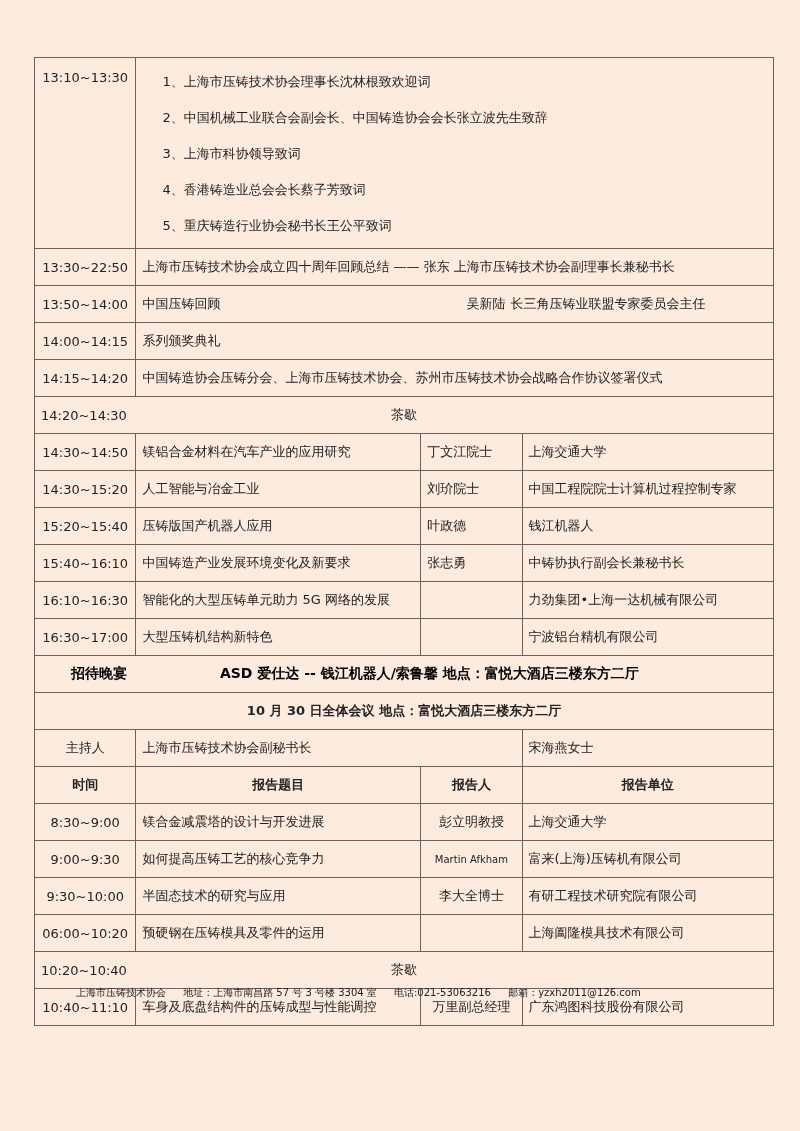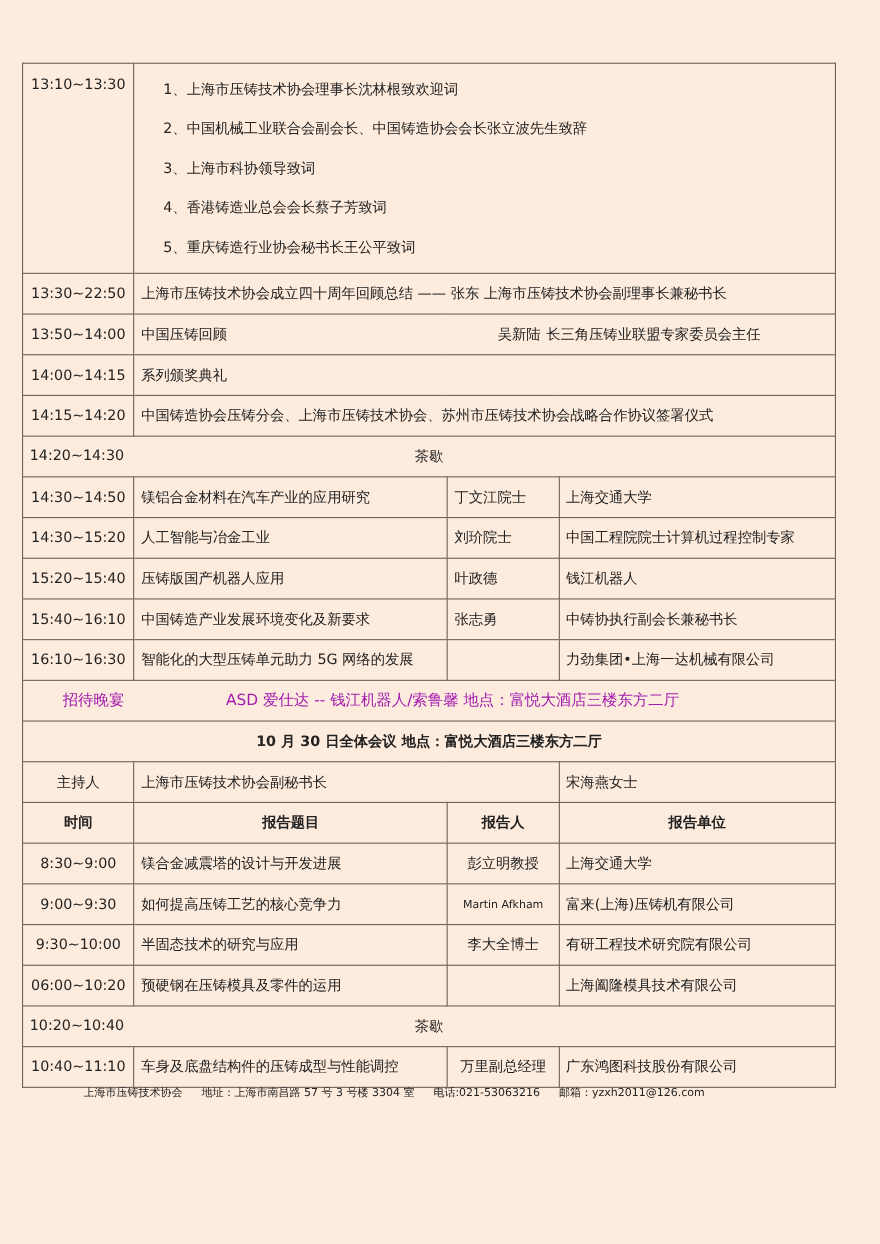--- a/index.html
+++ b/index.html
@@ -2,35 +2,35 @@
 <html><head>
 <meta charset="utf-8">
 <style>
   html, body { margin: 0; padding: 0; }
   body {
     width: 800px; height: 1131px; background: #fdebdd;
     font-family: "DejaVu Sans", "Liberation Sans", sans-serif;
     color: #222; position: relative; overflow: hidden;
   }
   .sched {
-    position: absolute; left: 20px; top: 57px; width: 740px;
+    position: absolute; left: 34px; top: 57px; width: 740px;
     border-collapse: collapse; table-layout: fixed; font-size: 13px;
   }
   .sched td { border: 1px solid #6e625a; padding: 0 6px; height: 36px; vertical-align: middle; white-space: nowrap; overflow: hidden; }
   .c-time { width: 94px; text-align: center; }
   .c-topic { width: 264px; }
   .c-speaker { width: 94px; }
   .c-org { width: 233px; }
   .intro-list { padding: 6px 0 4px 26px !important; }
   .intro-item { height: 36px; line-height: 36px; }
   .center { text-align: center; }
   .break-cell { position: relative; }
   .break-time { position: absolute; left: 6px; top: 50%; transform: translateY(-50%); }
   .break-label { display: block; text-align: center; }
-  .banquet { color: #a21caf; font-weight: normal; font-size: 14px; }
+  .banquet { color: #000000; font-weight: bold; font-size: 14px; }
   .banquet .b1 { display: inline-block; width: 128px; text-align: center; }
   .day-title { font-weight: bold; text-align: center; }
   .hdr td { font-weight: bold; text-align: center; }
   .small { font-size: 10px; }
   .footer {
     position: absolute; top: 986px; left: 76px; font-size: 10px; white-space: nowrap;
   }
   .footer span { margin-right: 14px; }
 </style>
 </head>
@@ -107,20 +107,26 @@
     <td>中国铸造产业发展环境变化及新要求</td>
     <td>张志勇</td>
     <td>中铸协执行副会长兼秘书长</td>
   </tr>
   <tr>
     <td class="center">16:10~16:30</td>
     <td>智能化的大型压铸单元助力 5G 网络的发展</td>
     <td></td>
     <td>力劲集团•上海一达机械有限公司</td>
   </tr>
+  <tr>
+    <td class="center">16:30~17:00</td>
+    <td>大型压铸机结构新特色</td>
+    <td></td>
+    <td>宁波铝台精机有限公司</td>
+  </tr>
 
   <tr>
     <td colspan="4" class="banquet" style="padding:0;">
       <span class="b1">招待晚宴</span>
       <span style="margin-left:52px;">ASD 爱仕达 -- 钱江机器人/索鲁馨 地点：富悦大酒店三楼东方二厅</span>
     </td>
   </tr>
 
   <tr>
     <td colspan="4" class="day-title">10 月 30 日全体会议 地点：富悦大酒店三楼东方二厅</td>

